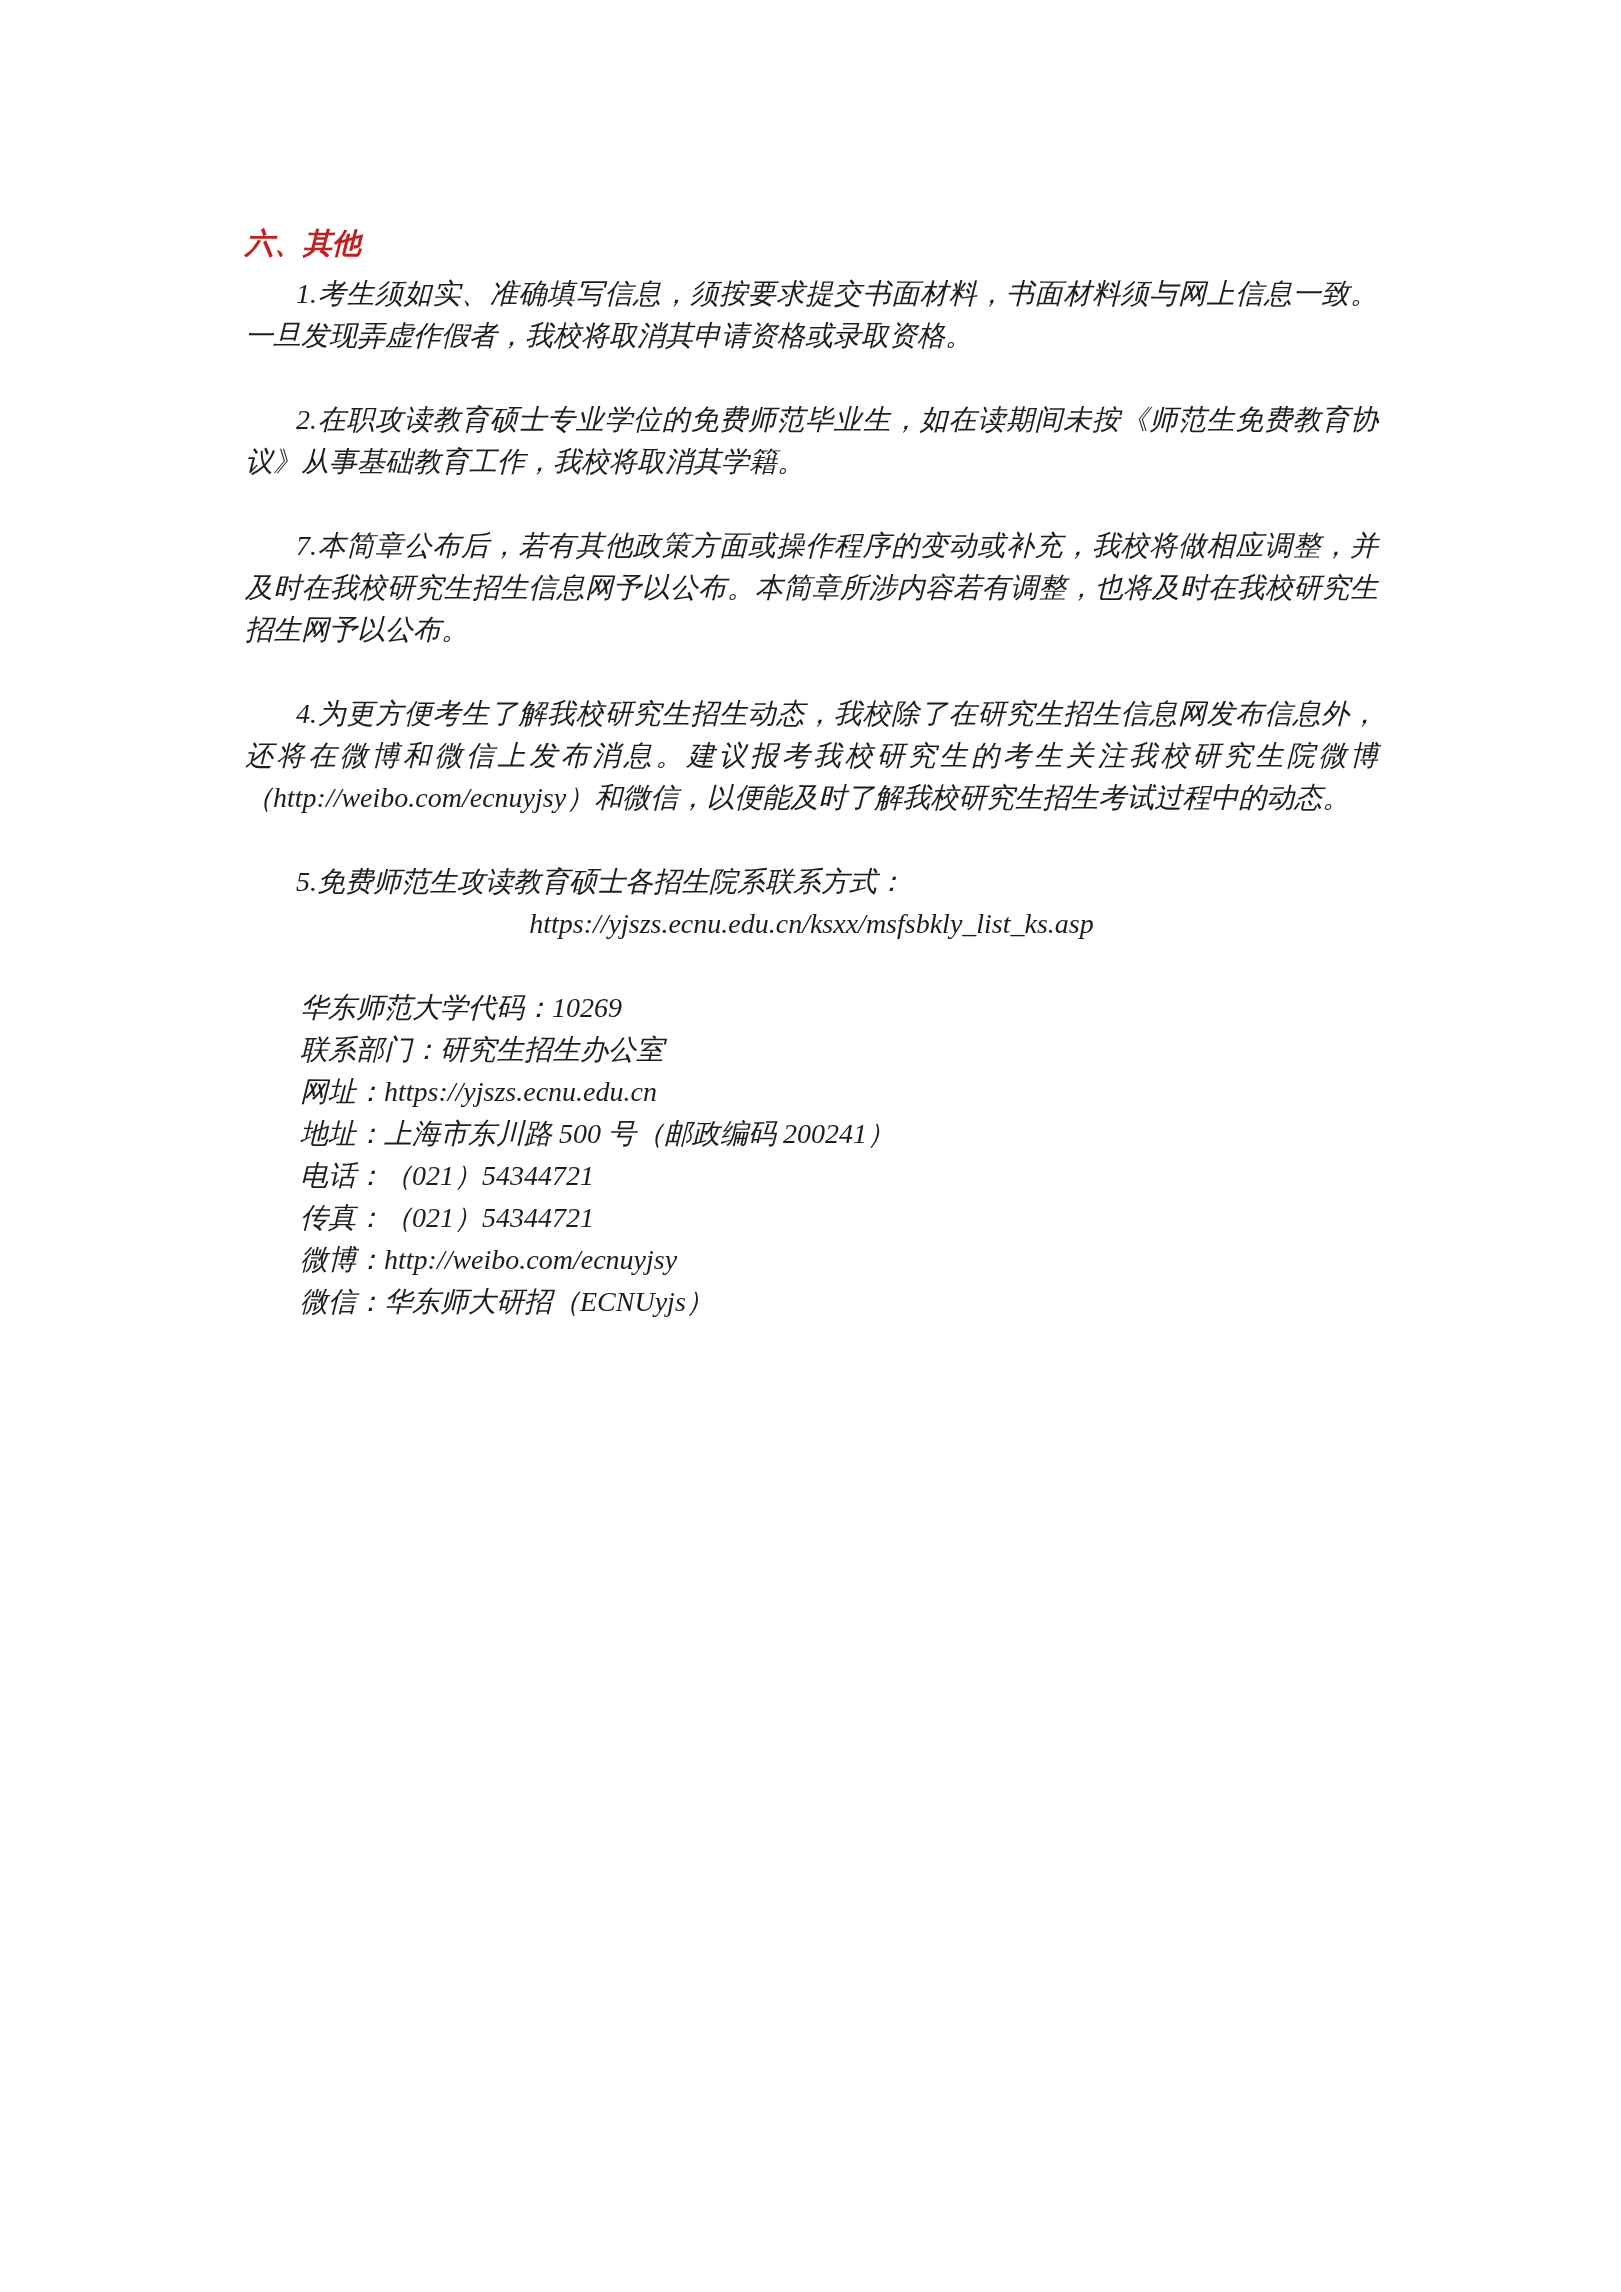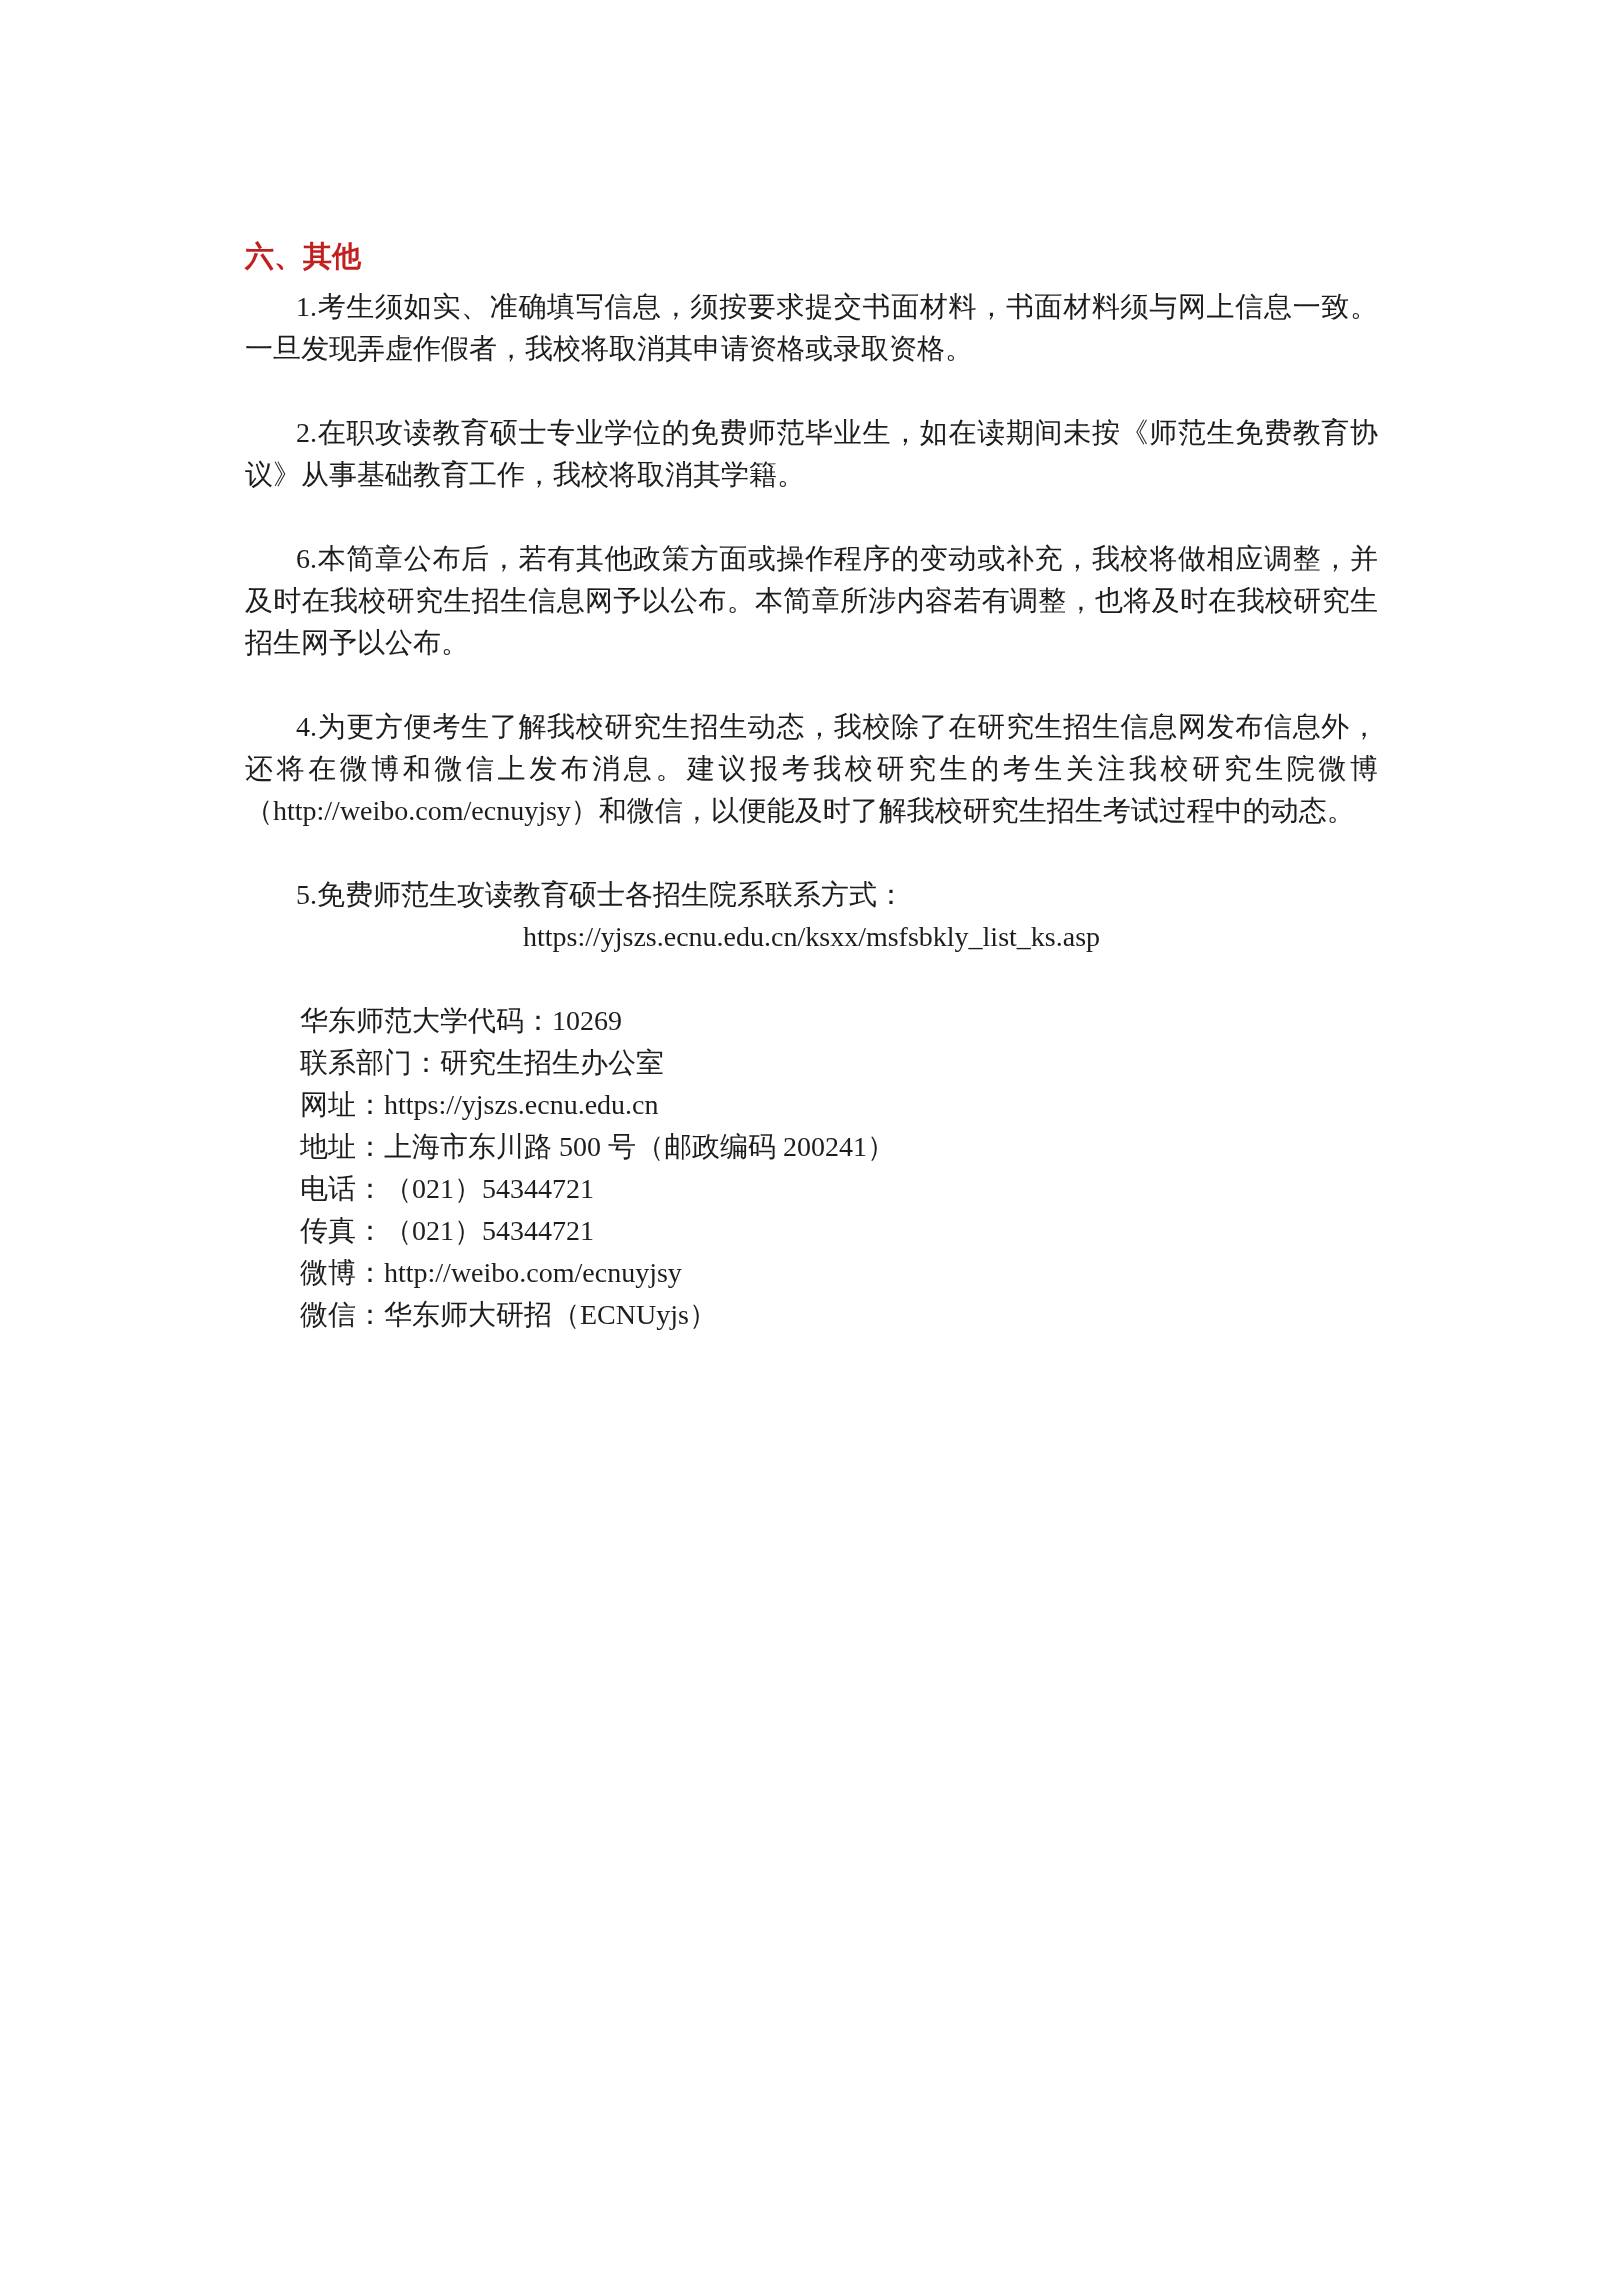--- a/index.html
+++ b/index.html
@@ -12,24 +12,25 @@
     width: 1621px;
     height: 2293px;
     background: var(--page-bg, #ffffff);
     font-family: "Liberation Serif", "DejaVu Serif", serif;
     color: var(--text-color, #1d1d1d);
     overflow: hidden;
   }
   .doc {
     position: absolute;
     left: 245px;
-    top: 235px;
+    top: 222px;
     width: 1133px;
     font-size: 28px;
     line-height: 42px;
+    font-style: italic;
   }
   .section-heading {
     margin: 0 0 8.8px 0;
     font-size: 29px;
     line-height: 42px;
     font-weight: bold;
     color: var(--heading-red, #c21f1f);
   }
   .body-para {
     margin: 0 0 42px 0;
@@ -58,21 +59,21 @@
 
 <div class="page">
   <div class="doc">
 
     <h2 class="section-heading">六、其他</h2>
 
     <p class="body-para">1.考生须如实、准确填写信息，须按要求提交书面材料，书面材料须与网上信息一致。一旦发现弄虚作假者，我校将取消其申请资格或录取资格。</p>
 
     <p class="body-para">2.在职攻读教育硕士专业学位的免费师范毕业生，如在读期间未按《师范生免费教育协议》从事基础教育工作，我校将取消其学籍。</p>
 
-    <p class="body-para">6.本简章公布后，若有其他政策方面或操作程序的变动或补充，我校将做相应调整，并及时在我校研究生招生信息网予以公布。本简章所涉内容若有调整，也将及时在我校研究生招生网予以公布。</p>
+    <p class="body-para">7.本简章公布后，若有其他政策方面或操作程序的变动或补充，我校将做相应调整，并及时在我校研究生招生信息网予以公布。本简章所涉内容若有调整，也将及时在我校研究生招生网予以公布。</p>
 
     <p class="body-para">4.为更方便考生了解我校研究生招生动态，我校除了在研究生招生信息网发布信息外，还将在微博和微信上发布消息。建议报考我校研究生的考生关注我校研究生院微博（http://weibo.com/ecnuyjsy）和微信，以便能及时了解我校研究生招生考试过程中的动态。</p>
 
     <p class="body-para no-gap">5.免费师范生攻读教育硕士各招生院系联系方式：</p>
 
     <p class="url-line">https://yjszs.ecnu.edu.cn/ksxx/msfsbkly_list_ks.asp</p>
 
     <div class="contact-block">
       <div class="contact-line">华东师范大学代码：10269</div>
       <div class="contact-line">联系部门：研究生招生办公室</div>

